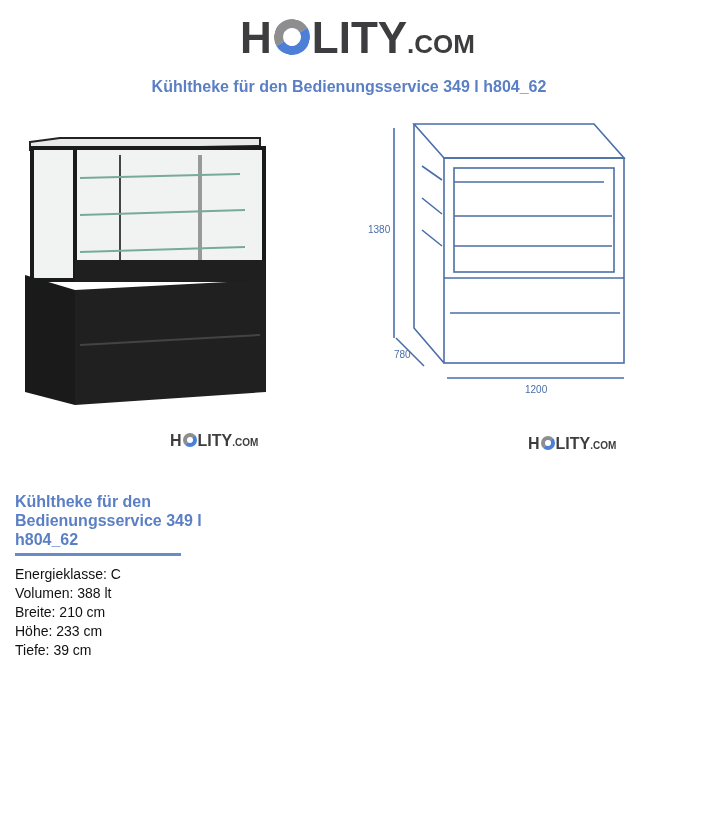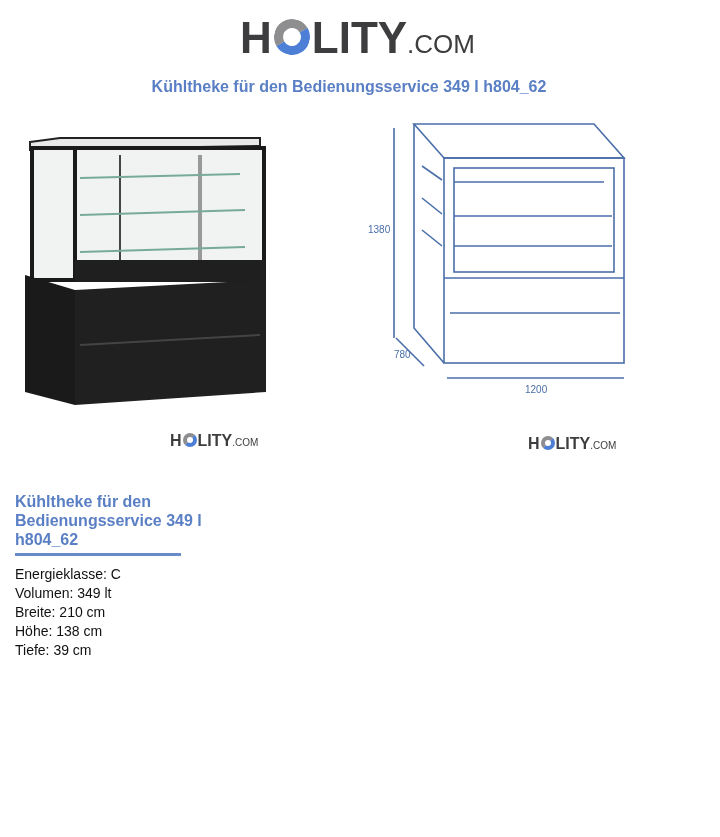--- a/index.html
+++ b/index.html
@@ -1,18 +1,18 @@
 <!DOCTYPE html>
 <html><head>
 <meta charset="utf-8">
 <style>
   html,body{margin:0;padding:0;background:#fff;}
   body{width:720px;height:837px;position:relative;font-family:"Liberation Sans",sans-serif;overflow:hidden;}
   .logo{position:absolute;display:flex;align-items:baseline;color:#3d3d3f;font-weight:bold;letter-spacing:0;}
-  .logo .com{font-weight:normal;}
+  .logo .com{font-weight:bold;}
   .logo-main{left:240px;top:14px;font-size:44px;line-height:48px;}
   .logo-main .com{font-size:26px;}
   .ring{display:inline-block;position:relative;border-radius:50%;box-sizing:border-box;}
   .logo-main .ring{width:36px;height:36px;border:9px solid #8e8e90;border-right-color:#4d7fd6;border-bottom-color:#4d7fd6;transform:rotate(15deg);margin:0 2px;position:relative;top:2px;}
   .page-title{position:absolute;left:0;top:78px;width:698px;text-align:center;color:#5a7fc4;font-weight:bold;font-size:16px;}
   .photo{position:absolute;left:20px;top:130px;width:250px;height:280px;}
   .drawing{position:absolute;left:362px;top:118px;width:278px;height:285px;}
   .logo-small{font-size:16px;line-height:18px;}
   .logo-small .com{font-size:10px;}
   .logo-small .ring{width:14px;height:14px;border:4px solid #8e8e90;border-right-color:#4d7fd6;border-bottom-color:#4d7fd6;margin:0 1px;top:1px;}
@@ -82,17 +82,17 @@
     <span class="ring"></span>
     <span>LITY</span>
     <span class="com">.COM</span>
 </div>
 
 <div class="section-title">Kühltheke für den Bedienungsservice 349 l h804_62</div>
 <div class="rule"></div>
 
 <div class="specs">
   <div>Energieklasse: C</div>
-  <div>Volumen: 349 lt</div>
+  <div>Volumen: 388 lt</div>
   <div>Breite: 210 cm</div>
-  <div>Höhe: 138 cm</div>
+  <div>Höhe: 233 cm</div>
   <div>Tiefe: 39 cm</div>
 </div>
 
 </body></html>

